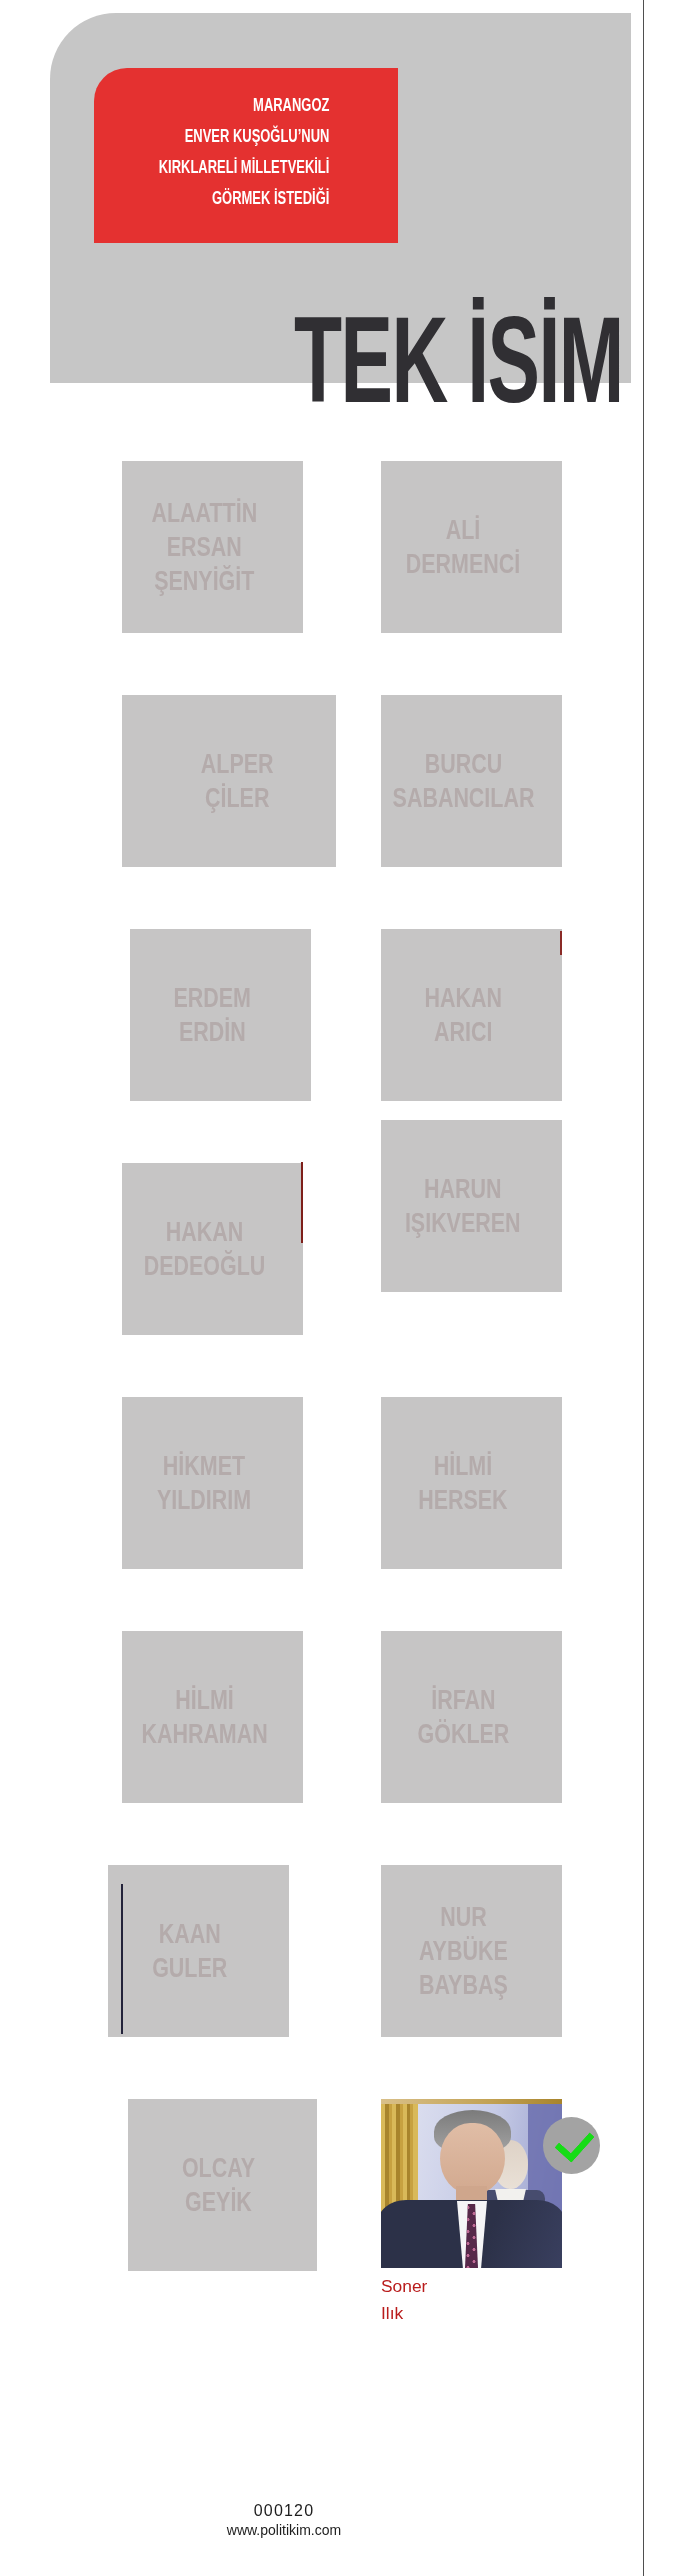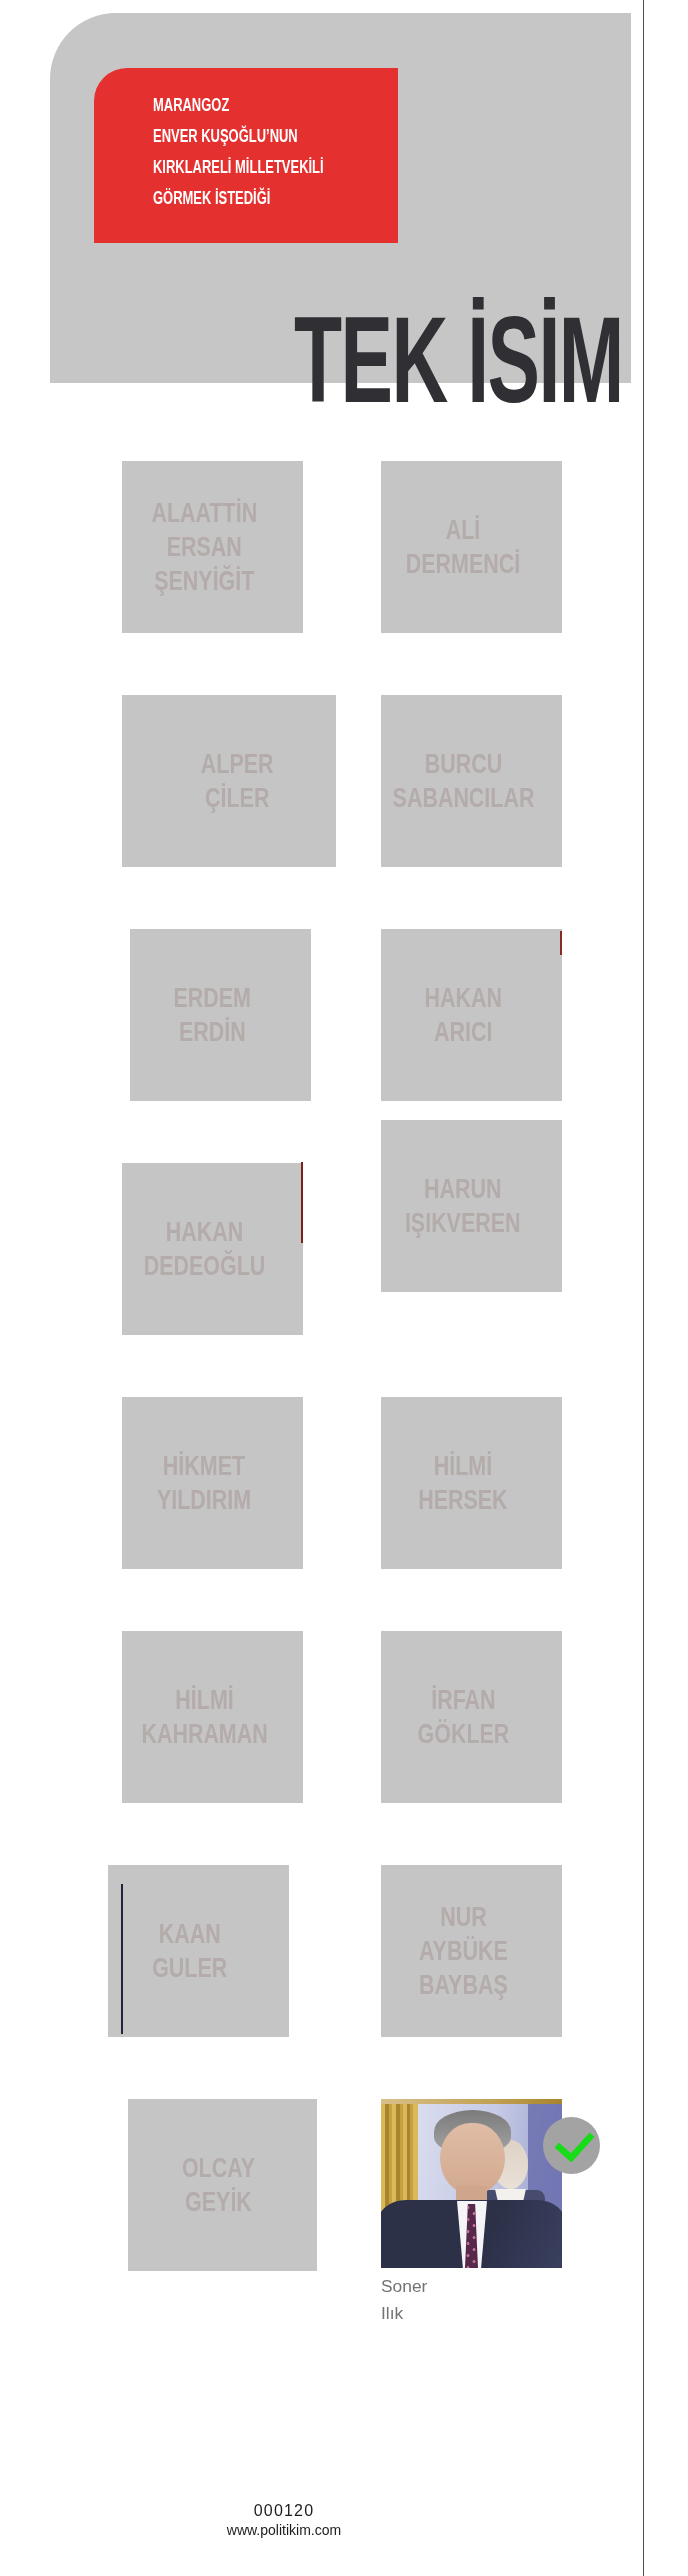--- a/index.html
+++ b/index.html
@@ -1,21 +1,21 @@
 <!DOCTYPE html>
 <html style="font-size:9.6px"><head>
 <meta charset="utf-8">
 <style>
   html,body{margin:0;padding:0;background:#ffffff;}
   .page{position:relative;width:688px;height:2576px;background:#ffffff;overflow:hidden;
         font-family:"Liberation Sans", sans-serif;}
   .vline{position:absolute;left:643px;top:0;width:1.2px;height:2576px;background:#4f4f4f;}
   
   .header-panel{position:absolute;left:50px;top:13px;width:581px;height:370px;
-                background:#c6c6c6;border-radius:66px 0 0 0;}
+                background:#c6c6c6;border-radius:66px 0 0 0;text-align:right;}
   
   .red-box{position:absolute;left:44px;top:55px;width:304px;height:175px;
            background:#e43130;border-radius:33px 0 0 0;box-sizing:border-box;
            padding:21.5px 0 0 59px;}
   .kicker-line{display:block;color:#ffffff;font-weight:bold;font-size:18px;line-height:31px;
                white-space:nowrap;transform:scaleX(.72);transform-origin:left center;}
   
   .tek-title{position:absolute;right:7.8px;bottom:-25px;color:#302f33;font-weight:bold;
              font-size:123px;line-height:96px;white-space:nowrap;
              transform:scaleX(.64);transform-origin:right bottom;letter-spacing:-2.4px;}
@@ -57,21 +57,21 @@
                             radial-gradient(circle at 9px 9.6px,#c06a96 1.2px,transparent 1.8px);
            background-size:12px 12px;
            clip-path:polygon(22% 0,78% 0,100% 100%,0 100%);}
   
   .check{position:absolute;left:543px;top:2117px;width:57px;height:57px;border-radius:50%;
          background:#a3a3a3;}
   .tick{position:absolute;left:13.8px;top:14.4px;width:27.5px;height:15.6px;
         border-left:7.8px solid #17dc17;border-bottom:7.8px solid #17dc17;
         border-radius:1.8px;transform:rotate(-48deg);}
   
-  .caption{position:absolute;left:381px;top:2273px;color:#737373;font-size:17.4px;line-height:27px;}
+  .caption{position:absolute;left:381px;top:2273px;color:#b91c1c;font-size:17.4px;line-height:27px;}
   
   .footer{position:absolute;left:0;top:2501px;width:568px;text-align:center;color:#1d1d1d;}
   .footer .code{font-size:16px;letter-spacing:1.2px;line-height:19px;}
   .footer .url{font-size:14px;line-height:20.3px;}
 </style>
 </head>
 <body>
 
 <div class="page">
 

